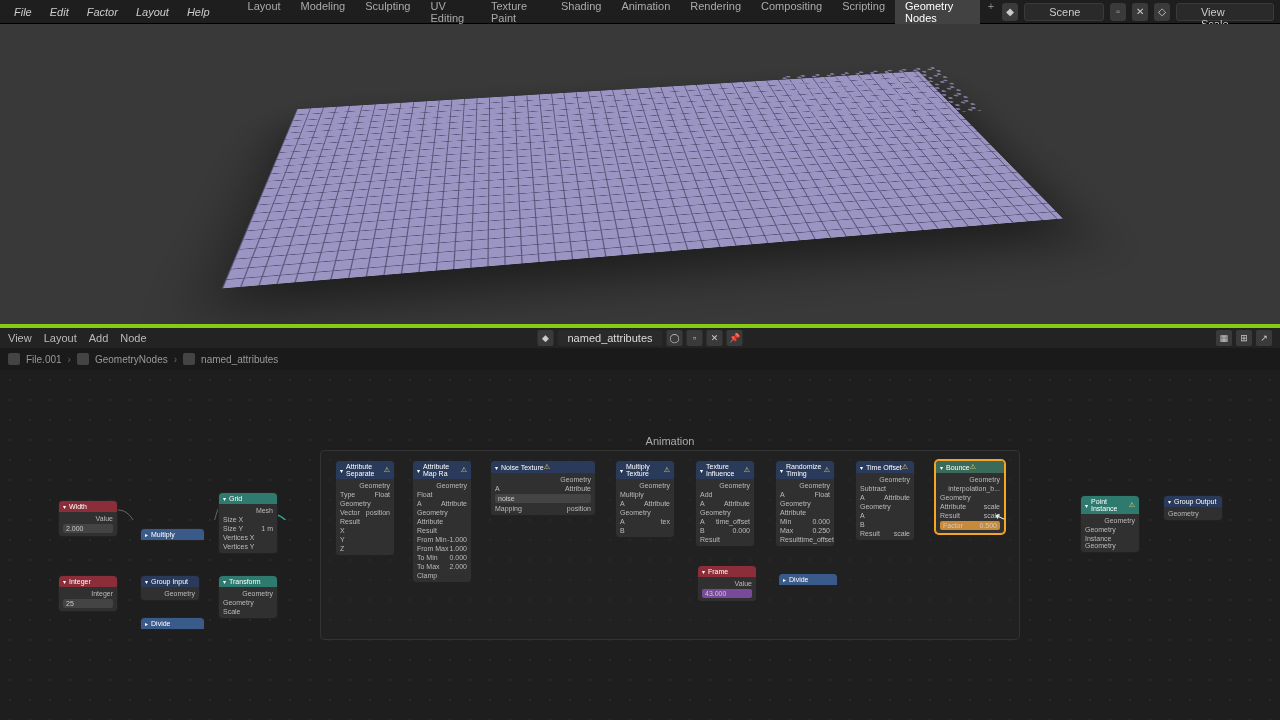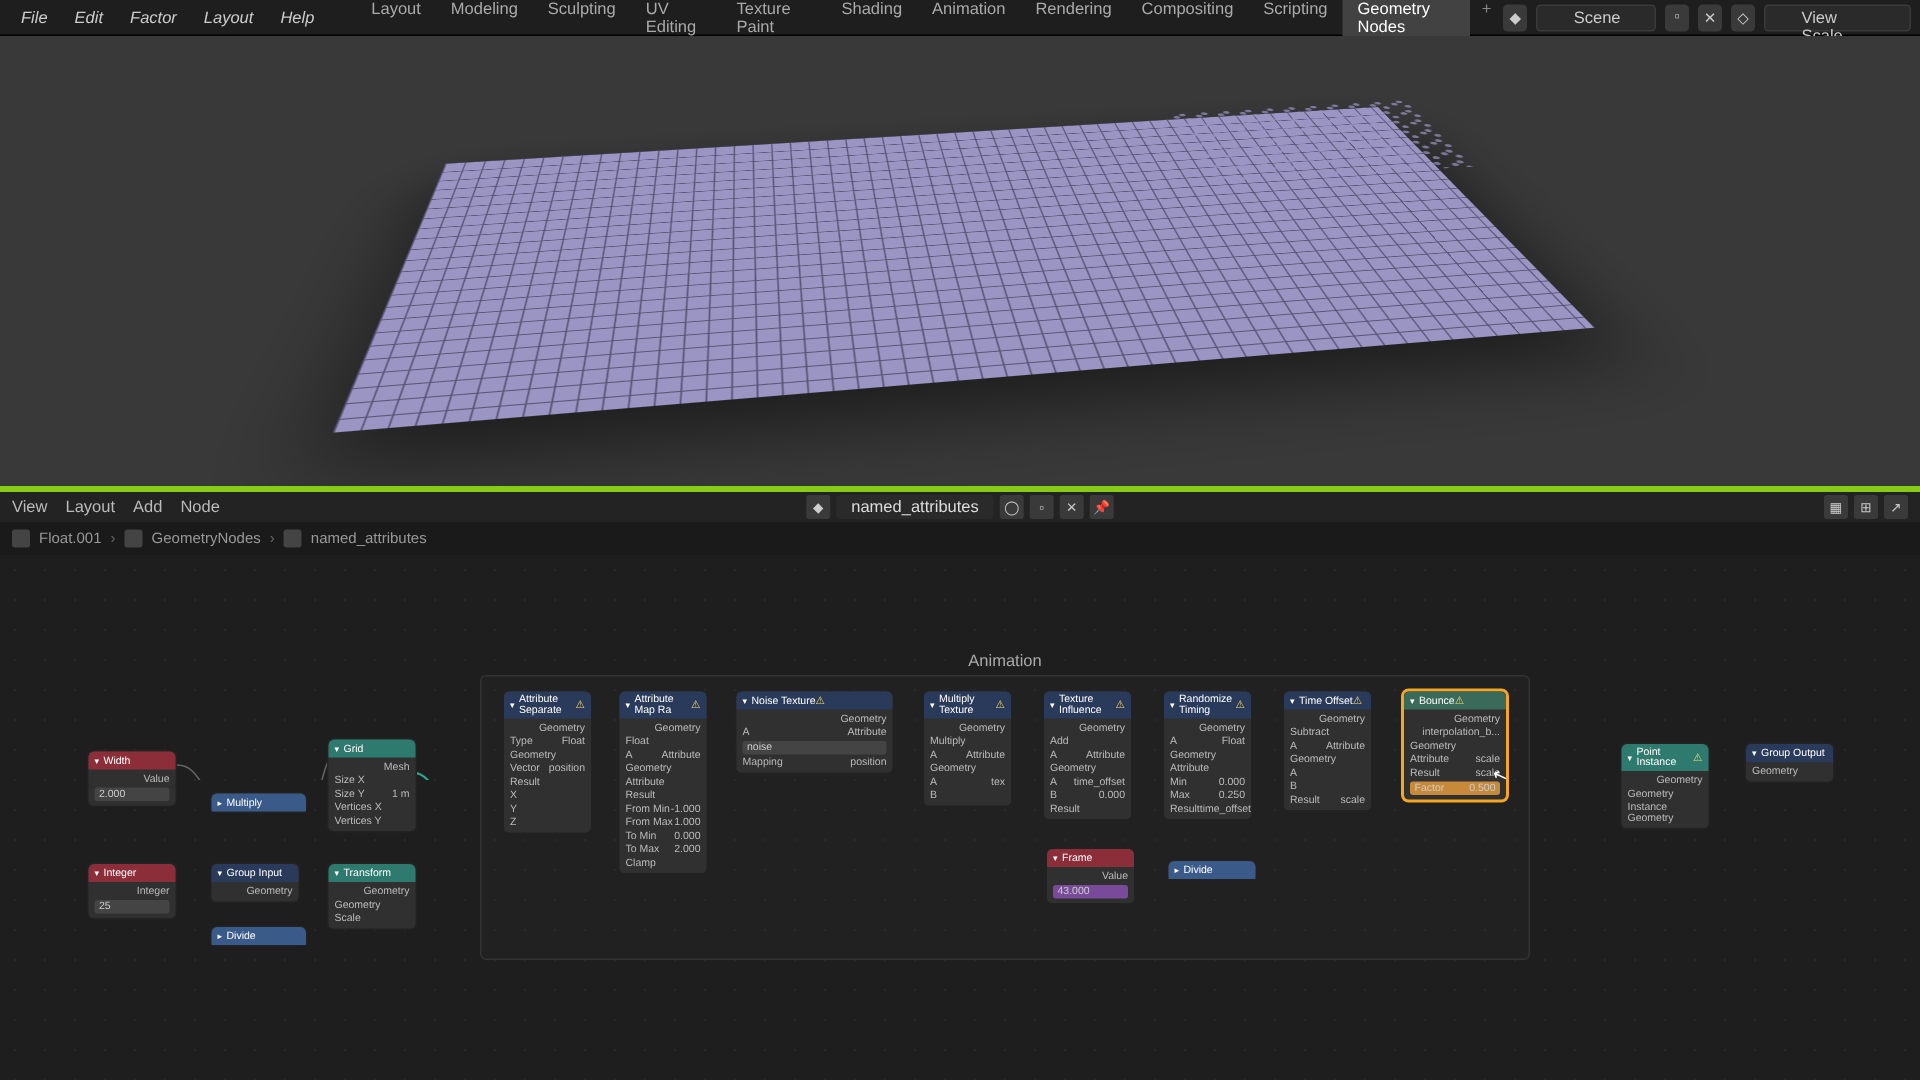--- a/index.html
+++ b/index.html
@@ -120,21 +120,21 @@
   </div>
   <div class="node-right">
     <span class="mini-btn">▦</span>
     <span class="mini-btn">⊞</span>
     <span class="mini-btn">↗</span>
   </div>
 </div>
 
 <div class="breadcrumb">
   <span class="bc-icon"></span>
-  <span>Float.001</span>
+  <span>File.001</span>
   <span class="bc-sep">›</span>
   <span class="bc-icon"></span>
   <span>GeometryNodes</span>
   <span class="bc-sep">›</span>
   <span class="bc-icon"></span>
   <span>named_attributes</span>
 </div>
 
 <div class="node-graph">
 

